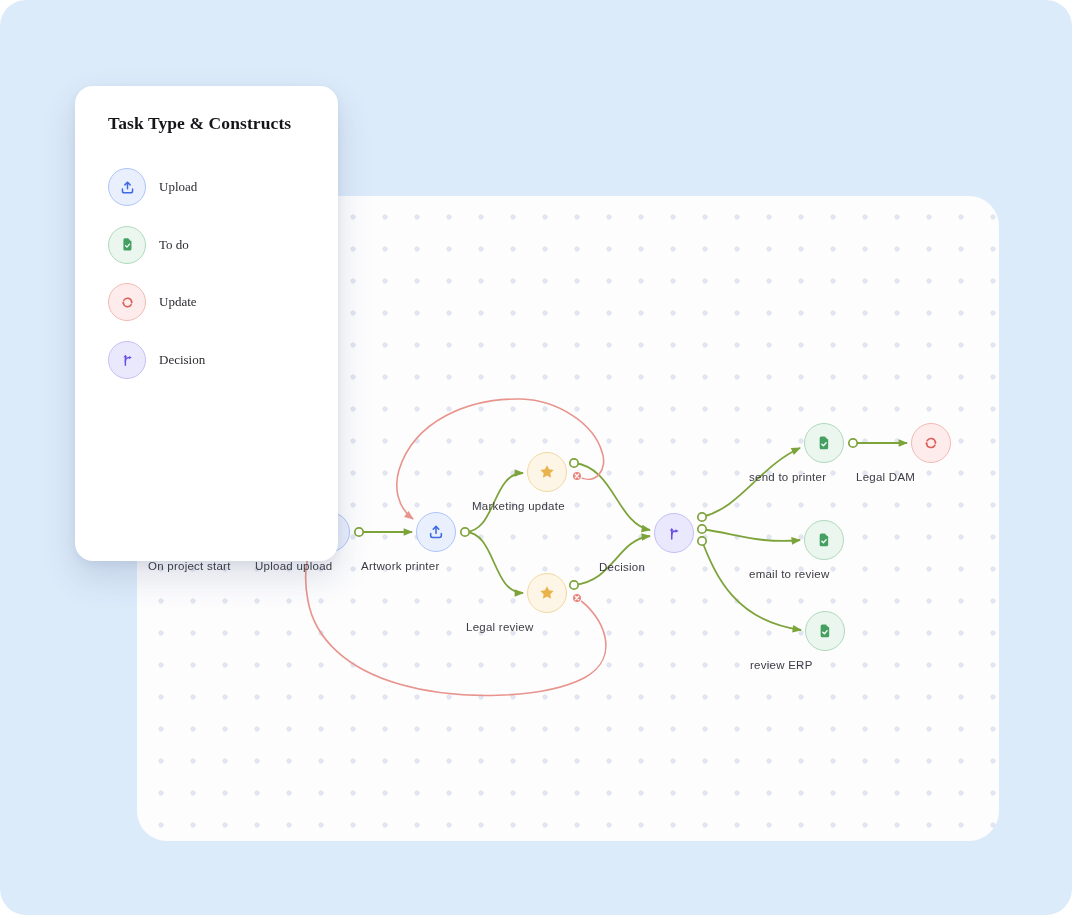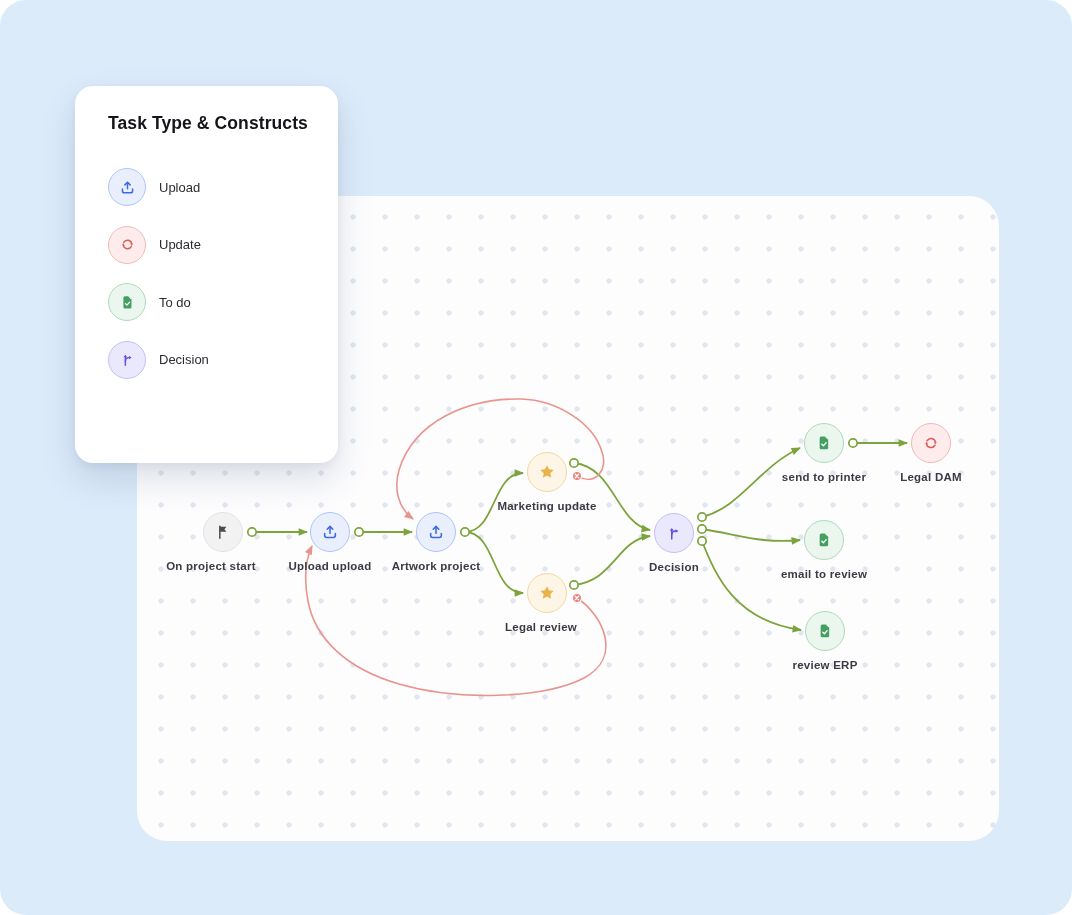--- a/index.html
+++ b/index.html
@@ -5,25 +5,25 @@
   html,body{margin:0;padding:0;background:#ffffff;}
   body{width:1072px;height:915px;font-family:"Liberation Sans",sans-serif;-webkit-font-smoothing:antialiased;}
   .stage{position:relative;width:1072px;height:915px;background:#dcebfa;border-radius:26px;overflow:hidden;}
   .canvas{position:absolute;left:137px;top:196px;width:862px;height:645px;background-color:#fdfdfe;border-radius:30px;
           background-image:radial-gradient(circle,#e1e6f0 2.3px,transparent 3px);
           background-size:32px 32px;background-position:8px 5px;}
   svg.edges{position:absolute;left:0;top:0;width:1072px;height:915px;pointer-events:none;}
   .node-circle{position:absolute;width:40px;height:40px;border-radius:50%;border:1.4px solid;box-sizing:border-box;
                display:flex;align-items:center;justify-content:center;cursor:pointer;}
   .node-circle svg{display:block;}
-  .node-label{position:absolute;width:150px;text-align:center;font-size:11.5px;letter-spacing:.25px;
-              color:#3b3b42;font-weight:700;line-height:14px;}
-  .legend{position:absolute;left:75px;top:86px;width:263px;height:377px;background:#ffffff;border-radius:18px;
+  .node-label{position:absolute;width:150px;text-align:left;font-size:11.5px;letter-spacing:.25px;
+              color:#3b3b42;font-weight:400;line-height:14px;}
+  .legend{position:absolute;left:75px;top:86px;width:263px;height:475px;background:#ffffff;border-radius:18px;
           box-shadow:0 16px 34px rgba(50,70,110,.16),0 3px 8px rgba(50,70,110,.07);
-          padding:27px 0 0 33px;box-sizing:border-box;}
+          padding:27px 0 0 33px;box-sizing:border-box;font-family:Liberation Serif, serif;}
   .legend-title{font-size:17.5px;font-weight:700;color:#141419;letter-spacing:.1px;}
   .legend-items{margin-top:34px;}
   .legend-item{display:flex;align-items:center;margin-bottom:19.5px;cursor:pointer;}
   .badge{width:38px;height:38px;border-radius:50%;border:1.5px solid;box-sizing:border-box;
          display:flex;align-items:center;justify-content:center;flex:0 0 auto;}
   .legend-label{font-size:13px;color:#2b2b31;margin-left:13px;}
 </style>
 </head>
 <body>
 
@@ -92,37 +92,37 @@
       </g>
   </svg>
 
   <div id="nodeLayer">
       <div class="node-circle" style="left: 203px; top: 512px; background: rgb(242, 242, 243); border-color: rgb(227, 227, 230);">
         <svg width="20" height="20" viewBox="0 0 24 24">
           <path d="M8.2 19.5 V5" stroke="#4b4b52" fill="none" stroke-linecap="round" stroke-linejoin="round" stroke-width="1.8"></path>
           <path d="M8.2 5.6 h7.9 l-2.4 3.1 2.4 3.1 H8.2 Z" fill="#4b4b52"></path>
         </svg>
       </div>
-      <div class="node-label" style="left: 136px; top: 559px;">On project start</div>
+      <div class="node-label" style="left: 148px; top: 559px;">On project start</div>
       <div class="node-circle" style="left: 310px; top: 512px; background: rgb(233, 239, 253); border-color: rgb(174, 197, 248);">
         <svg width="20" height="20" viewBox="0 0 24 24">
           <path d="M12 13.6 V5.6" stroke="#3e6be4" fill="none" stroke-linecap="round" stroke-linejoin="round" stroke-width="1.9"></path>
           <path d="M8.7 8.7 L12 5.3 L15.3 8.7" stroke="#3e6be4" fill="none" stroke-linecap="round" stroke-linejoin="round" stroke-width="1.9"></path>
           <path d="M5.6 13.8 v2.5 a2.3 2.3 0 0 0 2.3 2.3 h8.2 a2.3 2.3 0 0 0 2.3 -2.3 v-2.5" stroke="#3e6be4" fill="none" stroke-linecap="round" stroke-linejoin="round" stroke-width="1.9"></path>
         </svg>
       </div>
       <div class="node-label" style="left: 255px; top: 559px;">Upload upload</div>
       <div class="node-circle" style="left: 416px; top: 512px; background: rgb(233, 239, 253); border-color: rgb(174, 197, 248);">
         <svg width="20" height="20" viewBox="0 0 24 24">
           <path d="M12 13.6 V5.6" stroke="#3e6be4" fill="none" stroke-linecap="round" stroke-linejoin="round" stroke-width="1.9"></path>
           <path d="M8.7 8.7 L12 5.3 L15.3 8.7" stroke="#3e6be4" fill="none" stroke-linecap="round" stroke-linejoin="round" stroke-width="1.9"></path>
           <path d="M5.6 13.8 v2.5 a2.3 2.3 0 0 0 2.3 2.3 h8.2 a2.3 2.3 0 0 0 2.3 -2.3 v-2.5" stroke="#3e6be4" fill="none" stroke-linecap="round" stroke-linejoin="round" stroke-width="1.9"></path>
         </svg>
       </div>
-      <div class="node-label" style="left: 361px; top: 559px;">Artwork project</div>
+      <div class="node-label" style="left: 361px; top: 559px;">Artwork printer</div>
       <div class="node-circle" style="left: 527px; top: 452px; background: rgb(253, 246, 231); border-color: rgb(242, 216, 160);">
         <svg width="20" height="20" viewBox="0 0 24 24">
           <path d="M12 3.8 l2.45 4.95 5.5 .8 -3.98 3.88 .94 5.47 L12 16.32 l-4.91 2.58 .94-5.47 -3.98-3.88 5.5-.8 Z" fill="#e9b24b"></path>
         </svg>
       </div>
       <div class="node-label" style="left: 472px; top: 499px;">Marketing update</div>
       <div class="node-circle" style="left: 527px; top: 573px; background: rgb(253, 246, 231); border-color: rgb(242, 216, 160);">
         <svg width="20" height="20" viewBox="0 0 24 24">
           <path d="M12 3.8 l2.45 4.95 5.5 .8 -3.98 3.88 .94 5.47 L12 16.32 l-4.91 2.58 .94-5.47 -3.98-3.88 5.5-.8 Z" fill="#e9b24b"></path>
         </svg>
@@ -179,41 +179,41 @@
           <span class="badge" style="background: rgb(233, 239, 253); border-color: rgb(174, 197, 248);">
             <svg width="19" height="19" viewBox="0 0 24 24">
               <path d="M12 13.6 V5.6" stroke="#3e6be4" fill="none" stroke-linecap="round" stroke-linejoin="round" stroke-width="1.9"></path>
               <path d="M8.7 8.7 L12 5.3 L15.3 8.7" stroke="#3e6be4" fill="none" stroke-linecap="round" stroke-linejoin="round" stroke-width="1.9"></path>
               <path d="M5.6 13.8 v2.5 a2.3 2.3 0 0 0 2.3 2.3 h8.2 a2.3 2.3 0 0 0 2.3 -2.3 v-2.5" stroke="#3e6be4" fill="none" stroke-linecap="round" stroke-linejoin="round" stroke-width="1.9"></path>
             </svg>
           </span>
           <span class="legend-label">Upload</span>
         </div>
         <div class="legend-item">
+          <span class="badge" style="background: rgb(234, 246, 238); border-color: rgb(174, 218, 189);">
+            <svg width="19" height="19" viewBox="0 0 24 24">
+              <path d="M8.8 4.2 h4.8 l3.4 3.4 v10 a2 2 0 0 1 -2 2 h-6.2 a2 2 0 0 1 -2 -2 V6.2 a2 2 0 0 1 2 -2 Z" fill="#44a061"></path>
+              <path d="M13.7 4.5 l2.8 2.8" stroke="#ffffff" stroke-width="1.1" stroke-linecap="round"></path>
+              <path d="M9.4 13.4 l1.9 1.9 3.3 -3.7" stroke="#ffffff" fill="none" stroke-width="1.6" stroke-linecap="round" stroke-linejoin="round"></path>
+            </svg>
+          </span>
+          <span class="legend-label">To do</span>
+        </div>
+        <div class="legend-item">
           <span class="badge" style="background: rgb(253, 236, 235); border-color: rgb(242, 186, 181);">
             <svg width="19" height="19" viewBox="0 0 24 24">
               <path d="M7.32 9.3 A5.4 5.4 0 0 1 17.32 11.06" stroke="#dc5f58" fill="none" stroke-linecap="round" stroke-linejoin="round" stroke-width="1.9"></path>
               <path d="M16.68 14.7 A5.4 5.4 0 0 1 6.68 12.94" stroke="#dc5f58" fill="none" stroke-linecap="round" stroke-linejoin="round" stroke-width="1.9"></path>
               <path d="M15.7 11.2 L18.9 11.0 L17.2 13.9 Z" fill="#dc5f58"></path>
               <path d="M8.3 12.8 L5.1 13.0 L6.8 10.1 Z" fill="#dc5f58"></path>
             </svg>
           </span>
           <span class="legend-label">Update</span>
         </div>
         <div class="legend-item">
-          <span class="badge" style="background: rgb(234, 246, 238); border-color: rgb(174, 218, 189);">
-            <svg width="19" height="19" viewBox="0 0 24 24">
-              <path d="M8.8 4.2 h4.8 l3.4 3.4 v10 a2 2 0 0 1 -2 2 h-6.2 a2 2 0 0 1 -2 -2 V6.2 a2 2 0 0 1 2 -2 Z" fill="#44a061"></path>
-              <path d="M13.7 4.5 l2.8 2.8" stroke="#ffffff" stroke-width="1.1" stroke-linecap="round"></path>
-              <path d="M9.4 13.4 l1.9 1.9 3.3 -3.7" stroke="#ffffff" fill="none" stroke-width="1.6" stroke-linecap="round" stroke-linejoin="round"></path>
-            </svg>
-          </span>
-          <span class="legend-label">To do</span>
-        </div>
-        <div class="legend-item">
           <span class="badge" style="background: rgb(234, 232, 253); border-color: rgb(198, 190, 246);">
             <svg width="19" height="19" viewBox="0 0 24 24">
               <path d="M9.3 19.3 V8.4" stroke="#6b4ce4" fill="none" stroke-linecap="round" stroke-linejoin="round" stroke-width="1.8"></path>
               <path d="M9.3 14.2 c0 -3.4 2.2 -4.6 5 -4.6" stroke="#6b4ce4" fill="none" stroke-linecap="round" stroke-linejoin="round" stroke-width="1.8"></path>
               <path d="M6.9 9.3 L9.3 5.9 L11.7 9.3 Z" fill="#6b4ce4"></path>
               <path d="M13.8 7.5 L17.4 9.6 L13.8 11.7 Z" fill="#6b4ce4"></path>
             </svg>
           </span>
           <span class="legend-label">Decision</span>
         </div>

